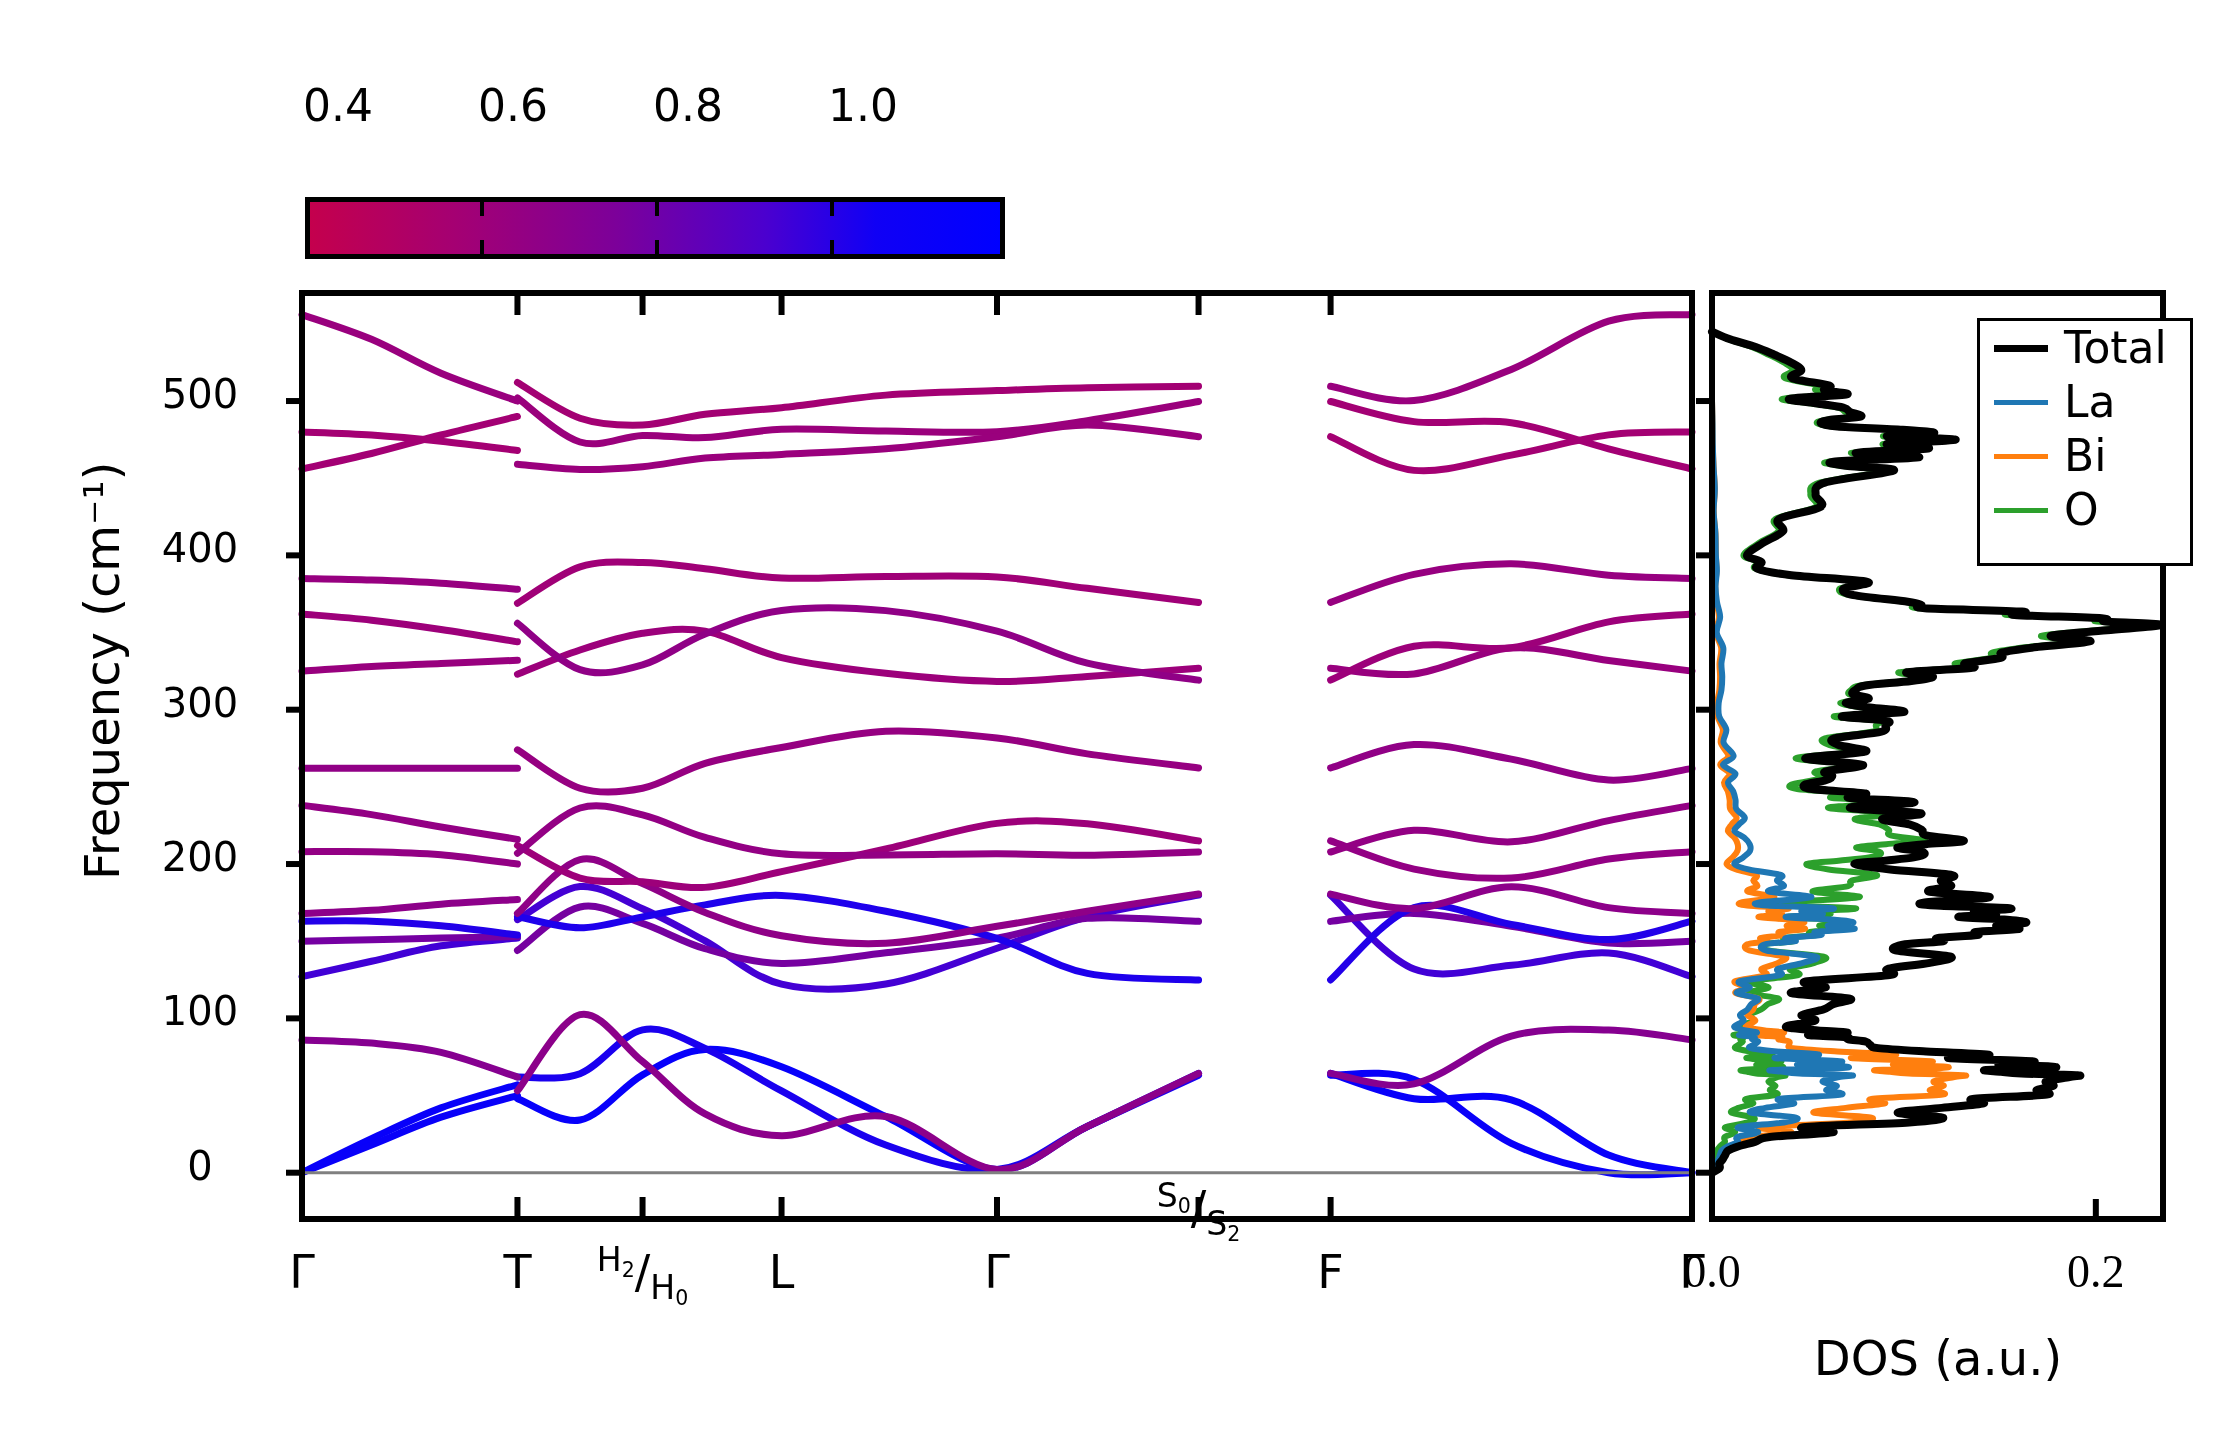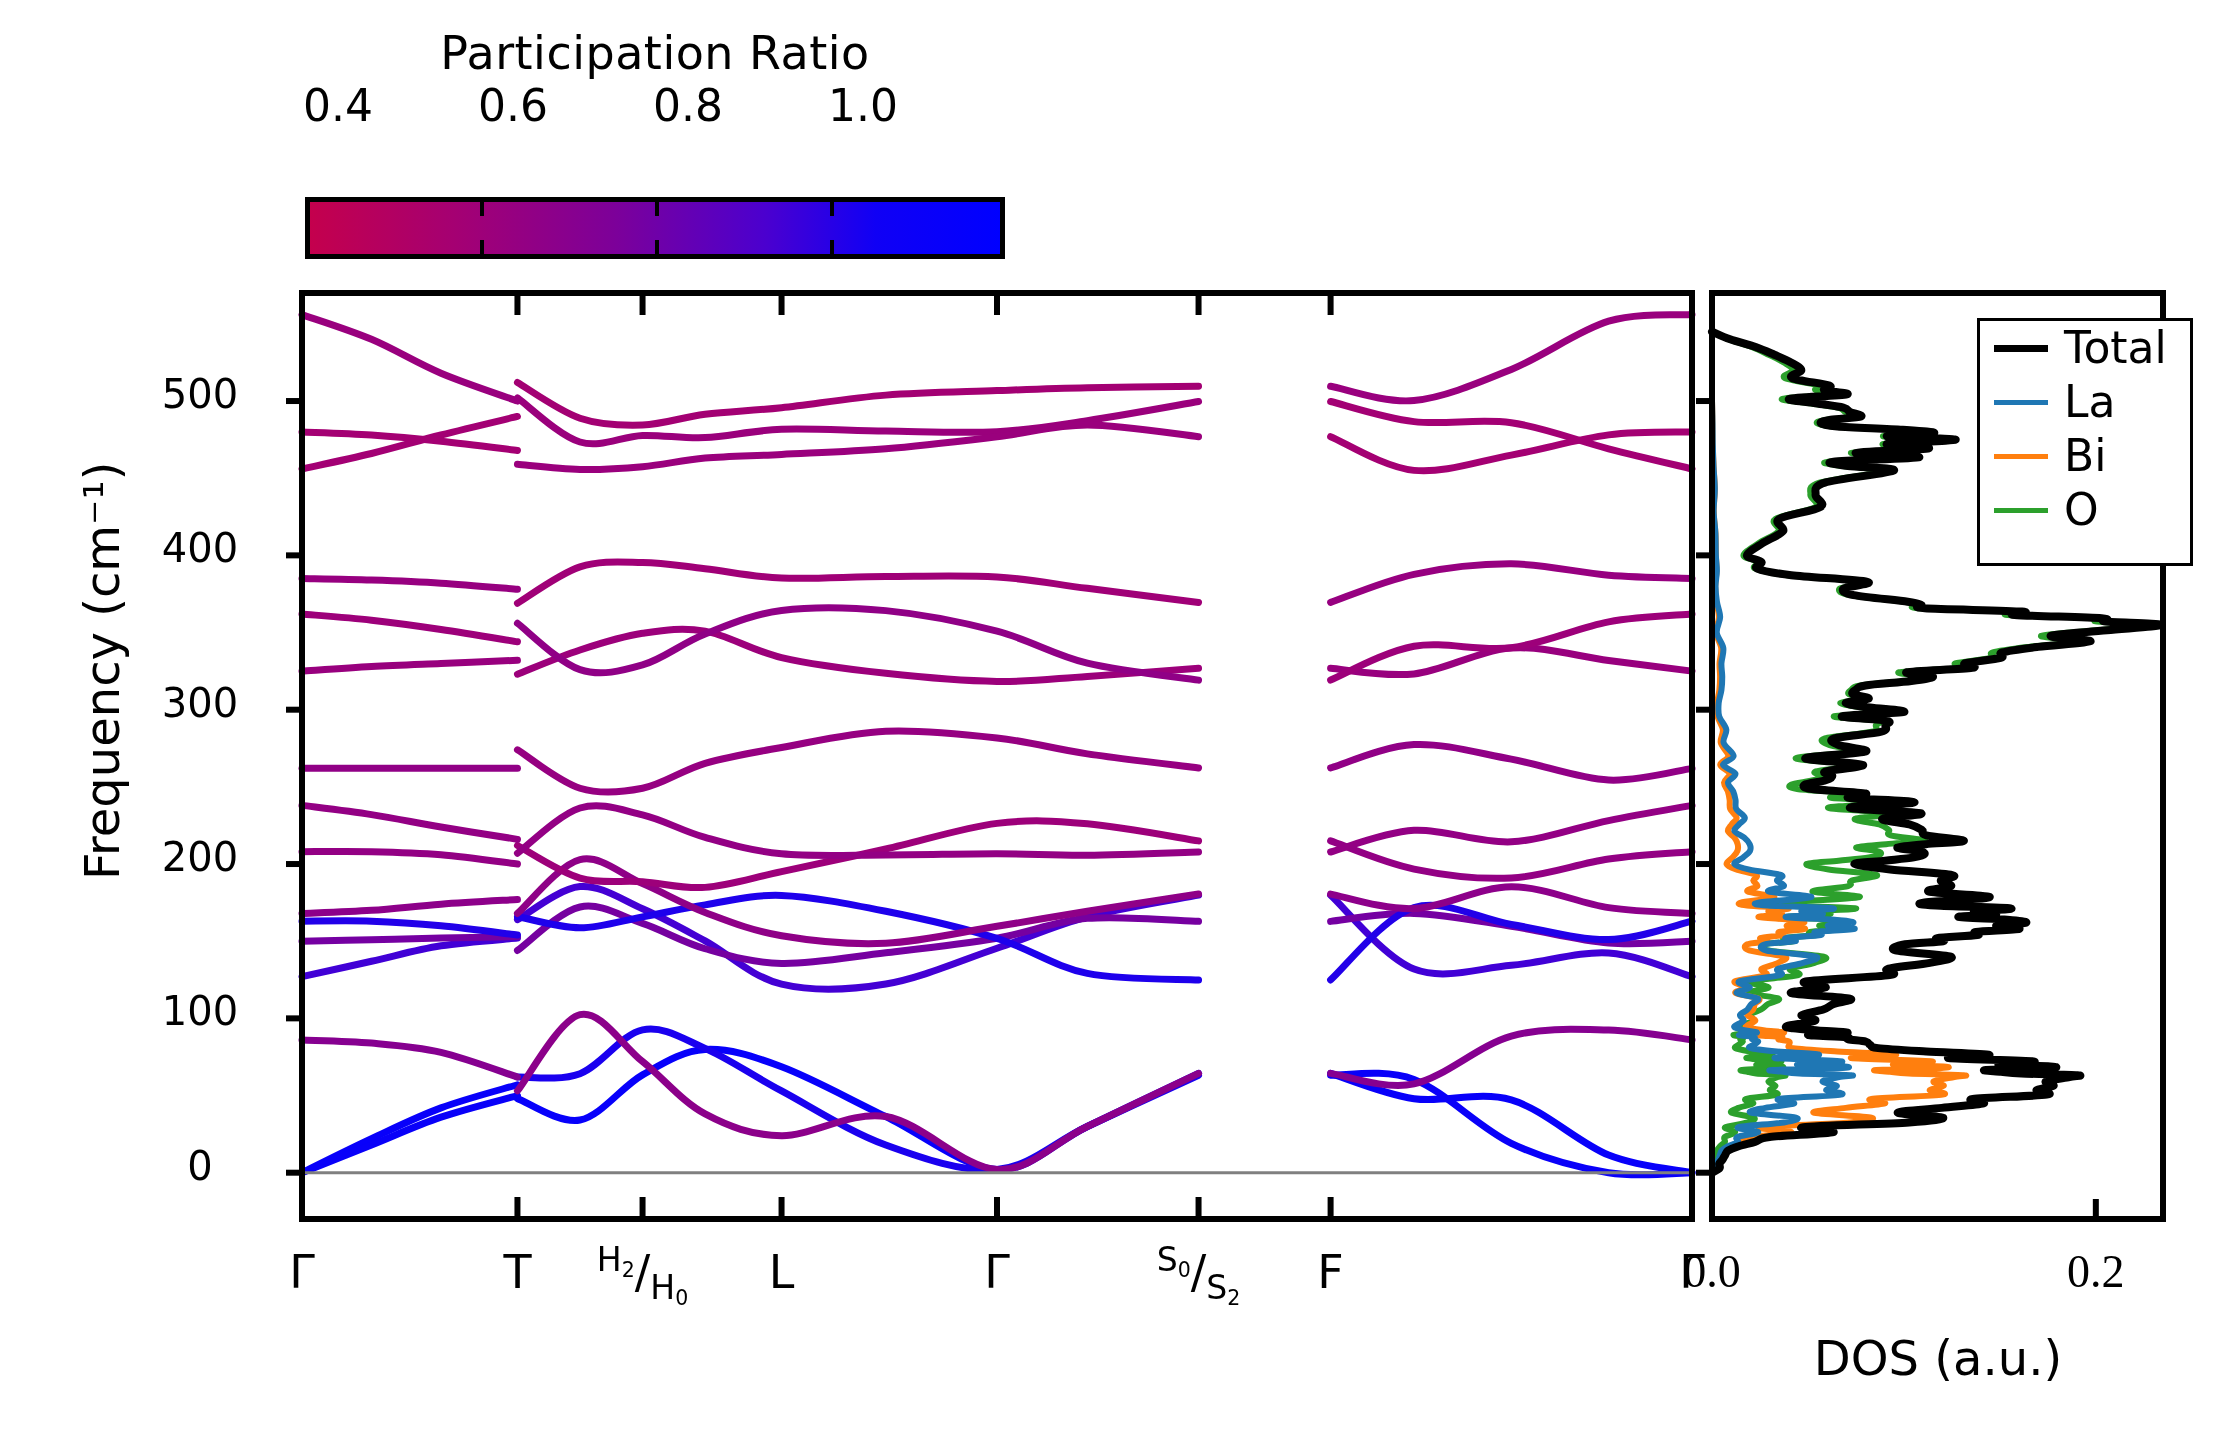--- a/index.html
+++ b/index.html
@@ -22,21 +22,20 @@
   #legend{position:absolute;border:3px solid #000;background:#fff;box-sizing:border-box;}
   .legrow{display:flex;align-items:center;height:54px;padding:0 14px;}
   .legline{width:54px;height:0;border-top-style:solid;margin-right:16px;}
   .legtxt{font-size:44px;line-height:1;}
 </style>
 </head>
 <body>
 
 <div class="fig">
 
-  <div id="cbTitle">Participation Ratio</div>
 
   <div class="cbtick" style="left:330px;top:80px;">0.4</div>
   <div class="cbtick" style="left:505px;top:80px;">0.6</div>
   <div class="cbtick" style="left:680px;top:80px;">0.8</div>
   <div class="cbtick" style="left:855px;top:80px;">1.0</div>
 
   <div id="cbBox" style="left:305px;top:197px;width:700px;height:62px;
               background:linear-gradient(to right,#c4004d 0%,#a30074 22%,#7d0099 44%,#4b00cf 66%,#1000f5 82%,#0000ff 100%);">
     <div class="cbsep" style="left:170px;top:0;height:14px;"></div>
     <div class="cbsep" style="left:170px;bottom:0;height:14px;"></div>
@@ -143,21 +142,21 @@
   <div class="ytick" id="yt2" style="top: 834.033px; left: 120px; width: 160px;">200</div>
   <div class="ytick" id="yt3" style="top: 679.7px; left: 120px; width: 160px;">300</div>
   <div class="ytick" id="yt4" style="top: 525.367px; left: 120px; width: 160px;">400</div>
   <div class="ytick" id="yt5" style="top: 371.033px; left: 120px; width: 160px;">500</div>
 
   <div class="xtick" id="xt0" style="left: 302px; top: 1245px;">Γ</div>
   <div class="xtick" id="xt1" style="left: 517.45px; top: 1245px;">T</div>
   <div class="xtick" id="xt2" style="left: 642.55px; top: 1240px;"><span style="font-size:.72em;vertical-align:.5em;">H<sub>2</sub></span>/<span style="font-size:.72em;vertical-align:-.35em;">H<sub>0</sub></span></div>
   <div class="xtick" id="xt3" style="left: 781.55px; top: 1245px;">L</div>
   <div class="xtick" id="xt4" style="left: 997px; top: 1245px;">Γ</div>
-  <div class="xtick" id="xt5" style="left: 1198.55px; top: 1240px;"><span style="font-size:.72em;vertical-align:.5em;">S<sub>0</sub></span>/<span style="font-size:.72em;vertical-align:-.35em;">S<sub>2</sub></span></div>
+  <div class="xtick" id="xt5" style="left: 1198.55px; top: 1176px;"><span style="font-size:.72em;vertical-align:.5em;">S<sub>0</sub></span>/<span style="font-size:.72em;vertical-align:-.35em;">S<sub>2</sub></span></div>
   <div class="xtick" id="xt6" style="left: 1330.6px; top: 1245px;">F</div>
   <div class="xtick" id="xt7" style="left: 1692px; top: 1245px;">Γ</div>
 
   <div class="dostick" id="dt0" style="left: 1712px; top: 1245px;">0.0</div>
   <div class="dostick" id="dt1" style="left: 2095.83px; top: 1245px;">0.2</div>
   <div id="doslabel" style="left:1938px;top:1330px;">DOS (a.u.)</div>
 
   <div id="legend" style="left:1933px;top:318px;width:216px;height:248px;margin-left:44px;">
     <div class="legrow">
       <span class="legline" style="border-top-color: rgb(0, 0, 0); border-top-width: 7px;"></span>

